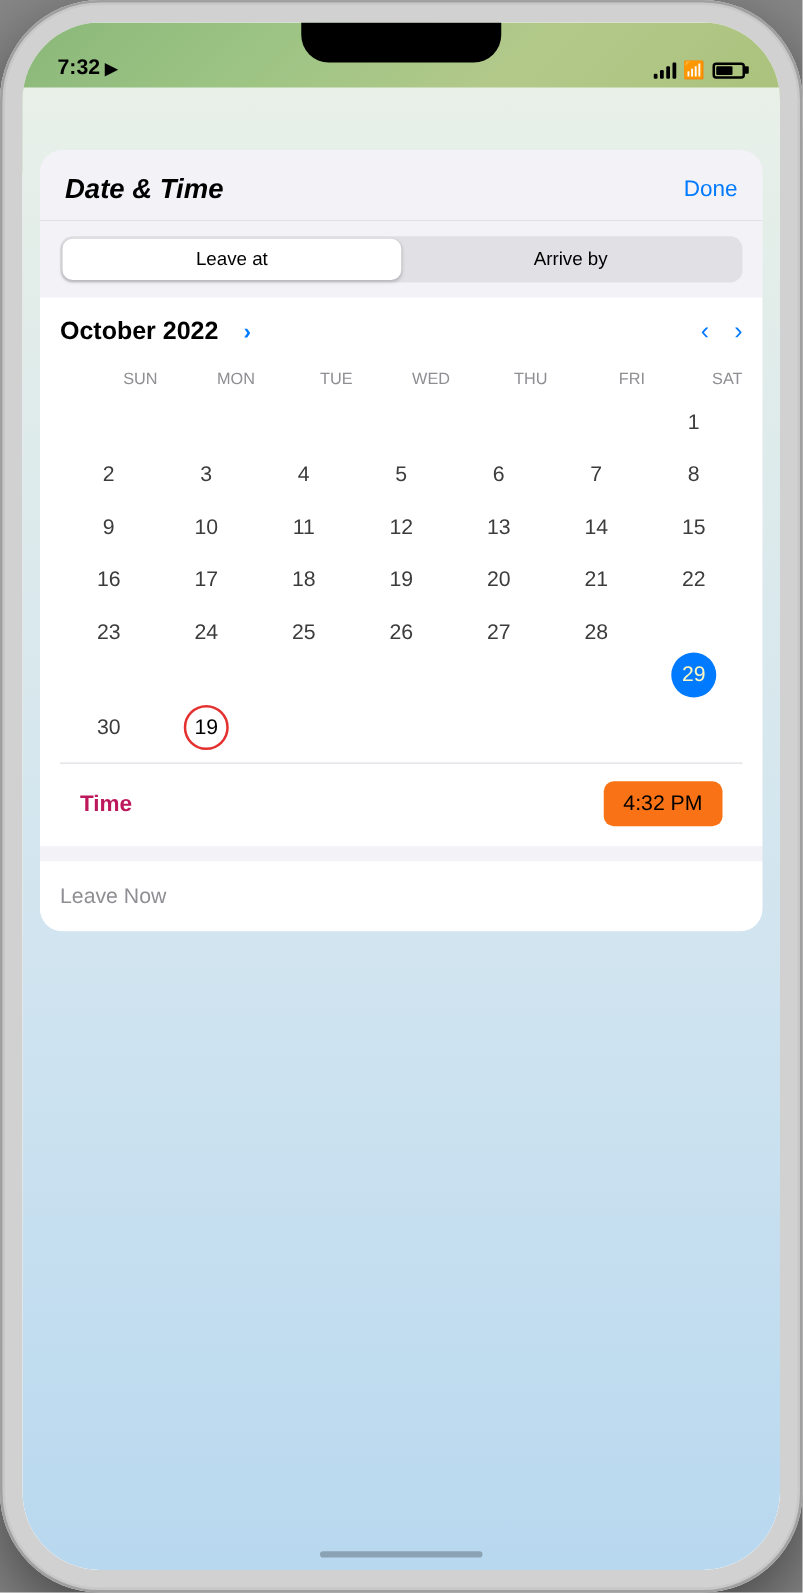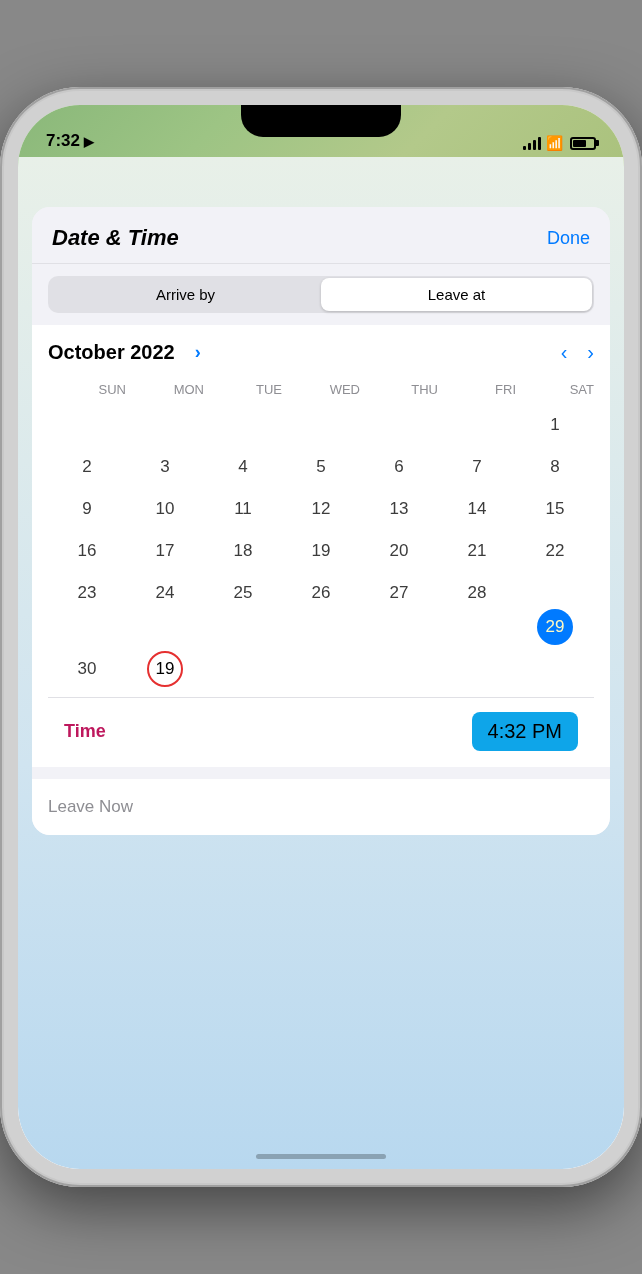--- a/index.html
+++ b/index.html
@@ -8,21 +8,21 @@
       background: #888;
       display: flex;
       justify-content: center;
       align-items: center;
       min-height: 100vh;
       font-family: -apple-system, 'SF Pro Display', 'Helvetica Neue', Arial, sans-serif;
     }
 
     .phone-frame {
       width: 642px;
-      height: 1100px;
+      height: 1274px;
       background: #d1d1d1;
       border-radius: 80px;
       position: relative;
       box-shadow:
         inset 0 0 0 2px #a0a0a0,
         inset 0 0 0 4px #c8c8c8,
         0 20px 60px rgba(0,0,0,0.5);
       overflow: hidden;
     }
 
@@ -321,25 +321,25 @@
       margin-top: 8px;
     }
 
     .time-label {
       font-size: 18px;
       font-weight: 700;
       color: #be185d;
     }
 
     .time-value-btn {
-      background: #0ea5e9;
+      background: #f97316;
       border: none;
       border-radius: 8px;
       padding: 8px 16px;
-      font-size: 20px;
+      font-size: 17px;
       color: #000;
       cursor: pointer;
     }
 
     
     .leave-now-section {
       background: #fff;
       margin: 12px 0 0 0;
       padding: 18px 16px;
     }
@@ -396,22 +396,22 @@
 
       <div class="sheet">
 
         <div class="sheet-header">
           <span class="sheet-title">Date &amp; Time</span>
           <button class="done-btn">Done</button>
         </div>
 
         <div class="segment-container">
           <div class="segmented-control">
+            <button class="segment-btn active">Leave at</button>
             <button class="segment-btn">Arrive by</button>
-            <button class="segment-btn active">Leave at</button>
           </div>
         </div>
 
         <div class="calendar-section">
           <div class="calendar-header">
             <div class="calendar-month">
               <span>October 2022</span>
               <span class="calendar-month-chevron">›</span>
             </div>
             <div class="calendar-nav">

